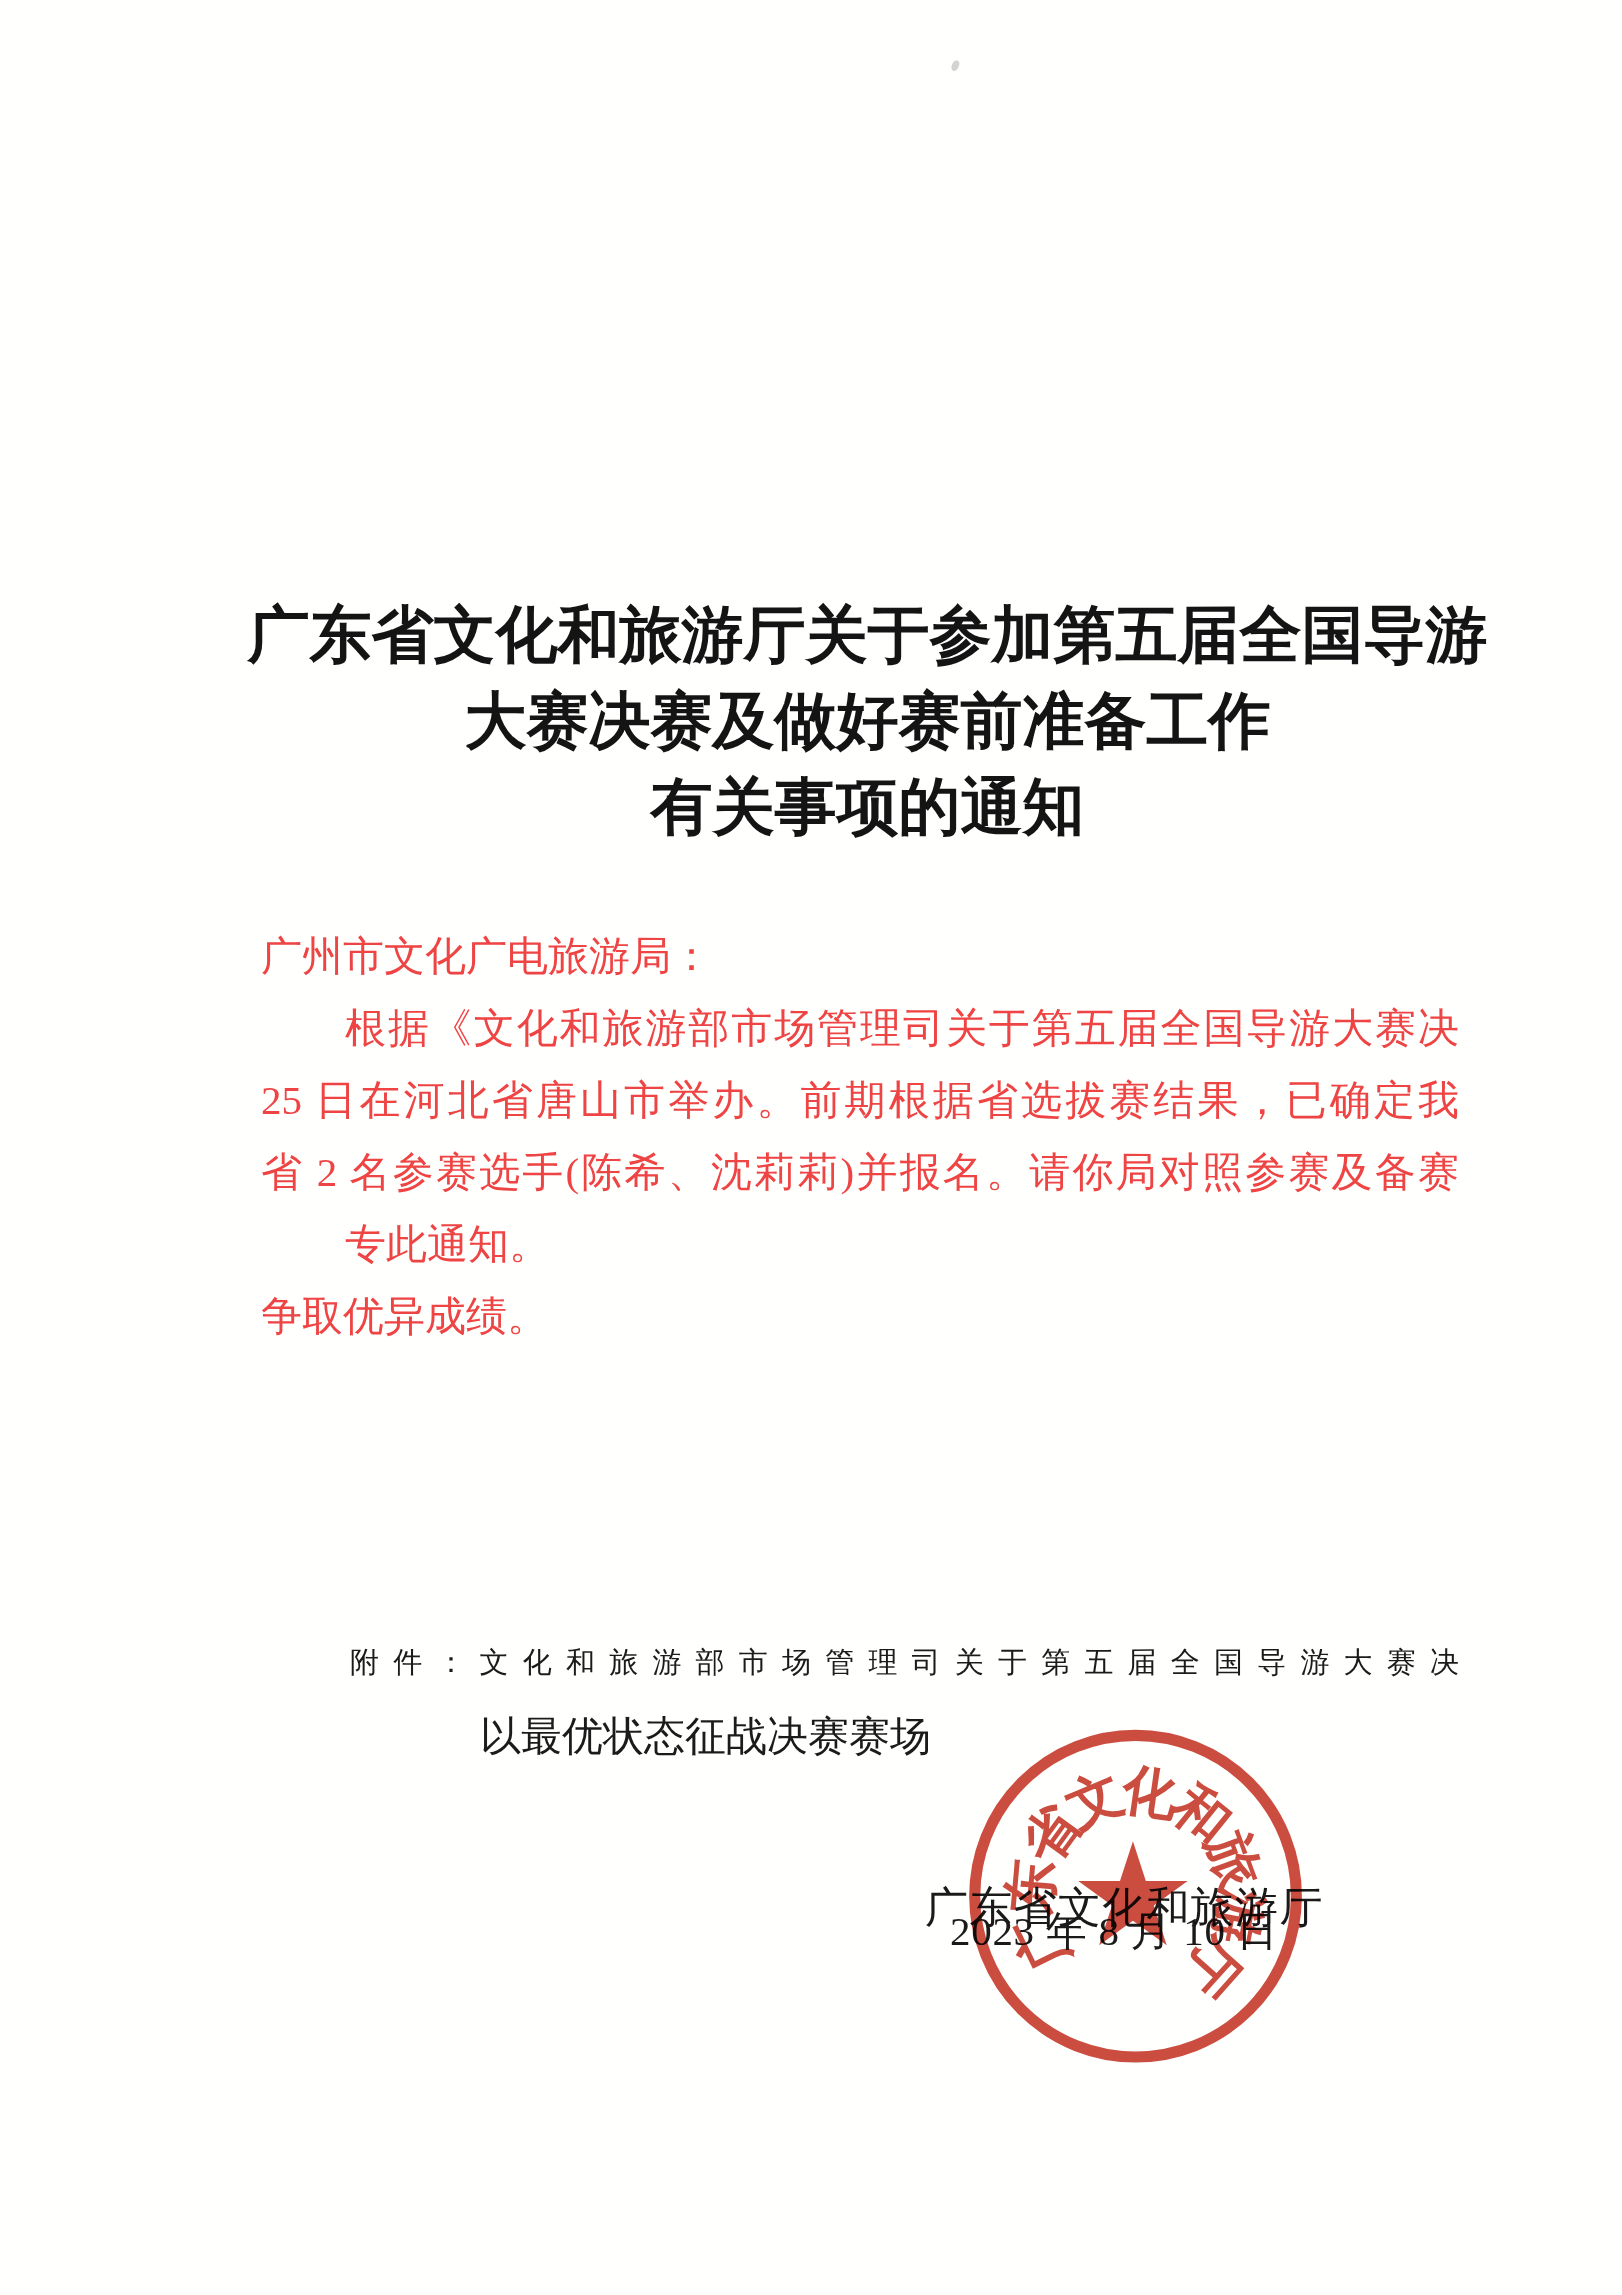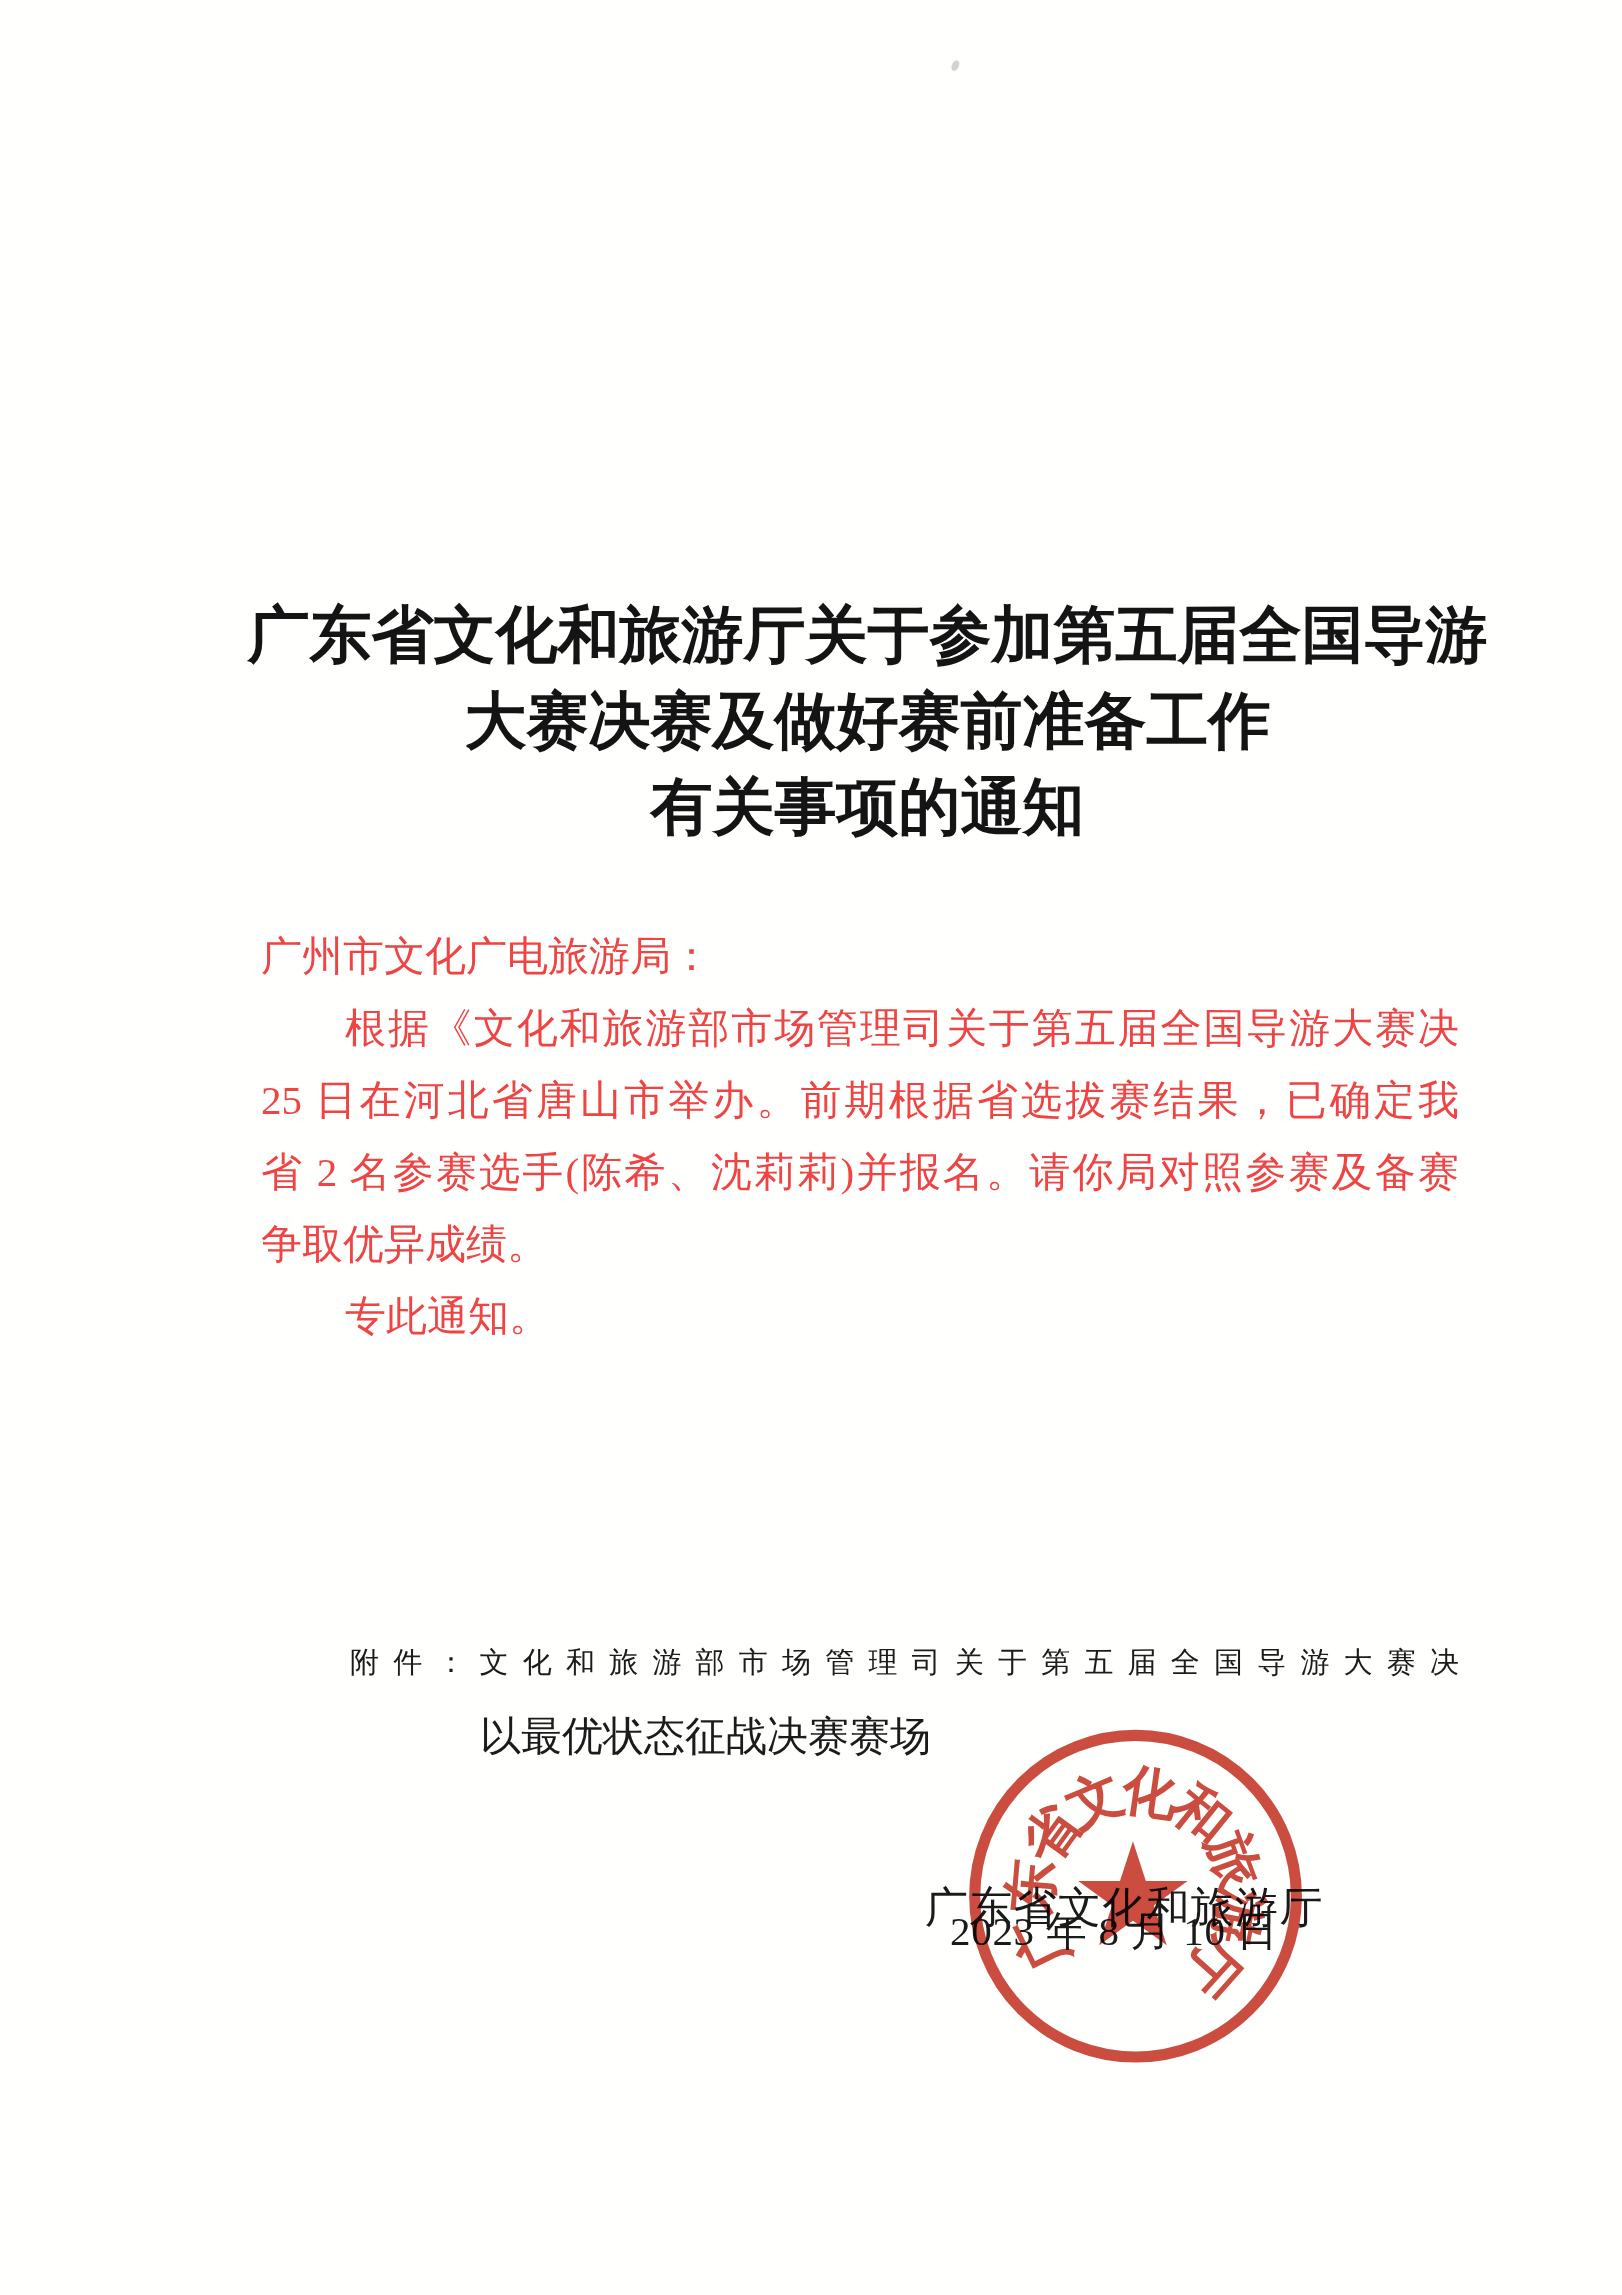--- a/index.html
+++ b/index.html
@@ -85,22 +85,22 @@
   <div class="title-line">广东省文化和旅游厅关于参加第五届全国导游</div>
   <div class="title-line">大赛决赛及做好赛前准备工作</div>
   <div class="title-line">有关事项的通知</div>
 </div>
 
 <div class="body-block">
   <div class="line">广州市文化广电旅游局：</div>
   <div class="line stretch indent2">根据《文化和旅游部市场管理司关于第五届全国导游大赛决</div>
   <div class="line stretch">25 日在河北省唐山市举办。前期根据省选拔赛结果，已确定我</div>
   <div class="line stretch">省 2 名参赛选手(陈希、沈莉莉)并报名。请你局对照参赛及备赛</div>
+  <div class="line indent2">专此通知。</div>
   <div class="line">争取优异成绩。</div>
-  <div class="line indent2">专此通知。</div>
 </div>
 
 <div class="attachment-block">
   <div class="attach-line1">附件：文化和旅游部市场管理司关于第五届全国导游大赛决</div>
   <div class="attach-line2">以最优状态征战决赛赛场</div>
 </div>
 
 <div class="signature">广东省文化和旅游厅</div>
 <div class="doc-date">2023 年 8 月 10 日</div>
 

